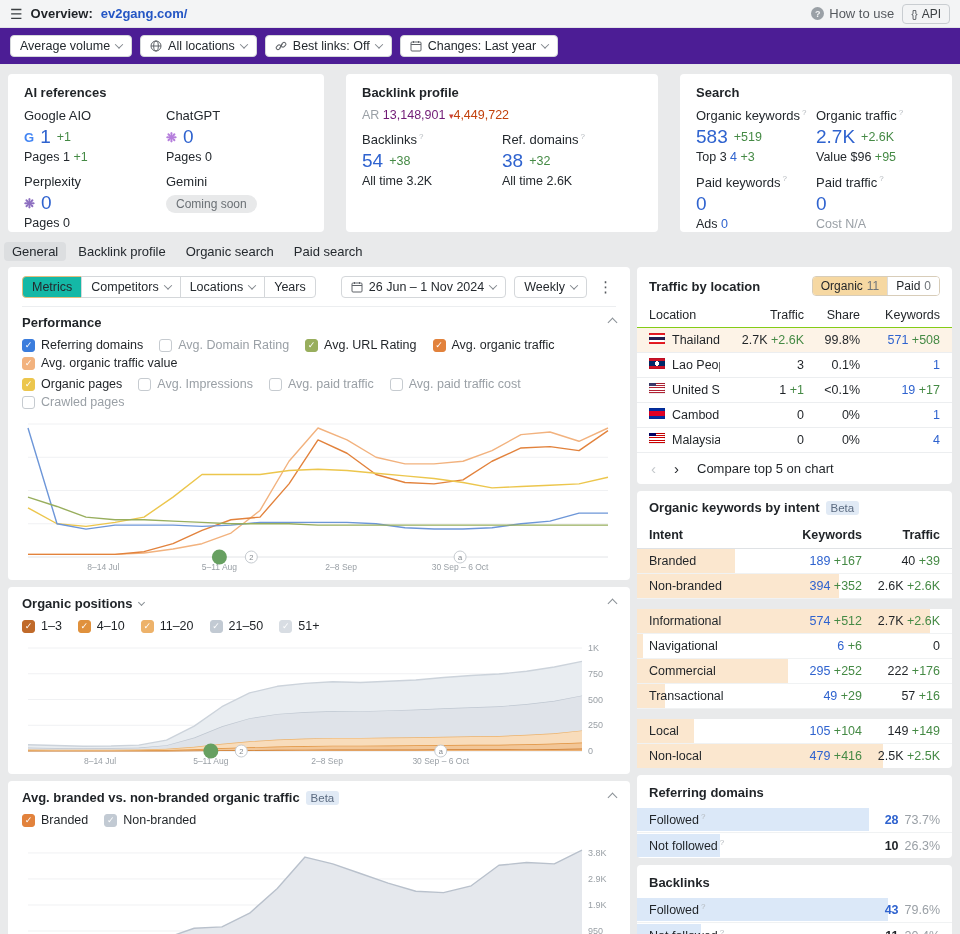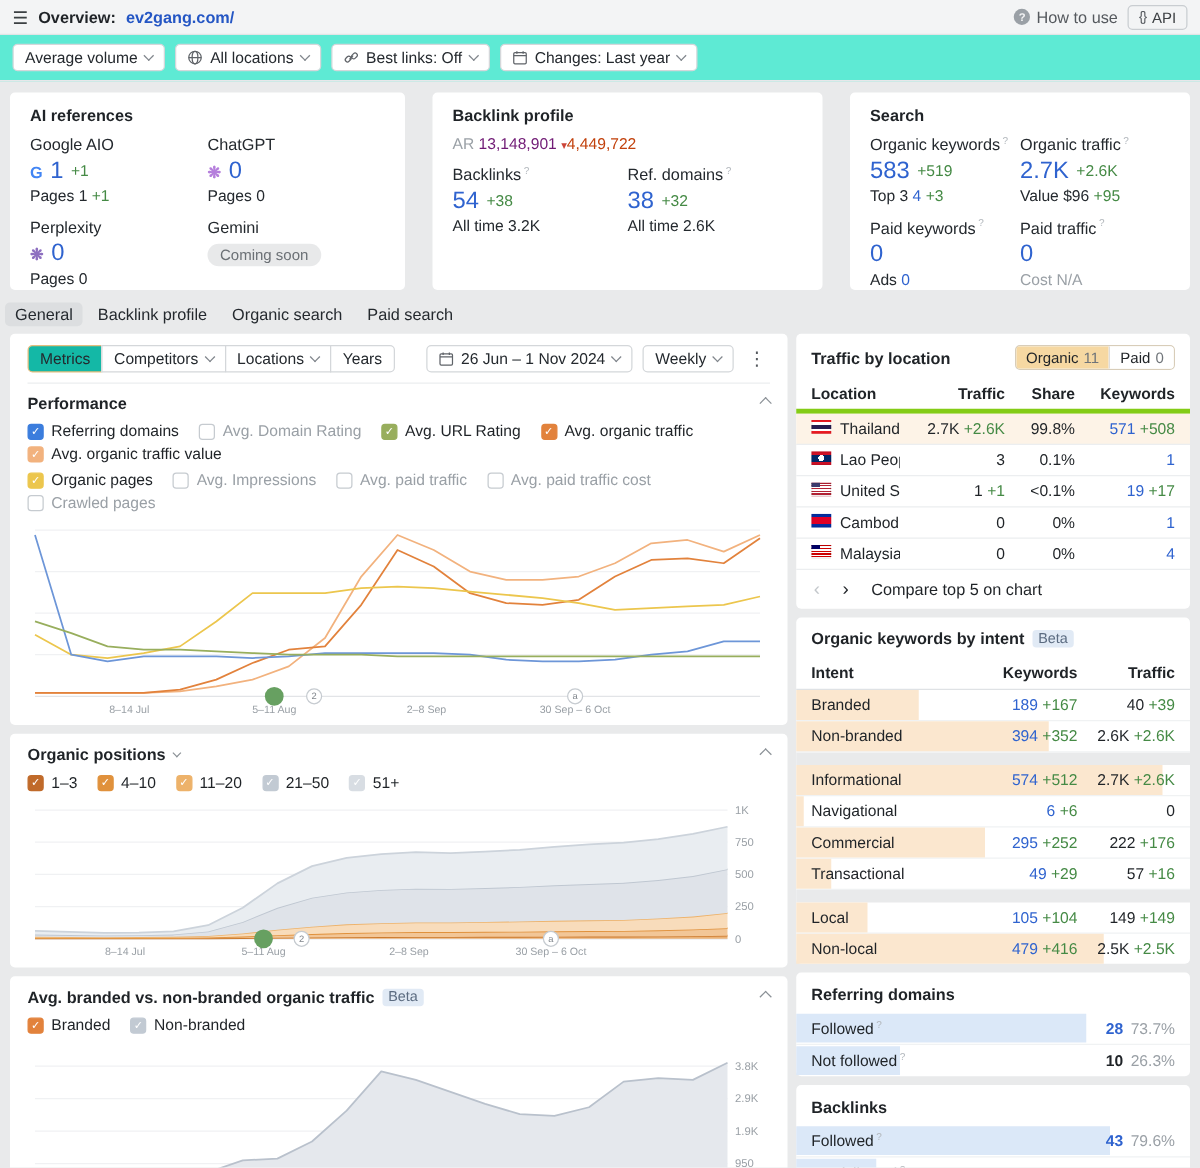--- a/index.html
+++ b/index.html
@@ -11,21 +11,21 @@
   .hamburger{font-size:14px;color:#3c4043;cursor:pointer}
   .ov-label{font-weight:bold}
   .domain{color:#2456c4;font-weight:bold}
   .site-title{color:#8a9096;margin-left:2px;white-space:nowrap;overflow:hidden;max-width:470px}
   .spacer{flex:1}
   .howto{display:inline-flex;align-items:center;gap:5px;color:#55595e;cursor:pointer}
   .qicon{width:13px;height:13px;border-radius:50%;background:#9aa0a6;color:#f3f4f5;font-size:9px;font-weight:bold;display:inline-flex;align-items:center;justify-content:center}
   .api-btn{display:inline-flex;align-items:center;gap:5px;border:1px solid #c9cdd1;border-radius:4px;background:#f3f4f5;padding:2px 8px;font-size:12px;color:#3c4043;font-family:inherit;cursor:pointer}
   .braces{font-size:11px;letter-spacing:-1px;color:#55595e}
   
-  .filterbar{background:#5eead4;border-bottom:1px solid #e6e8ea;padding:7px 10px;display:flex;gap:8px}
+  .filterbar{background:#4c1d95;border-bottom:1px solid #e6e8ea;padding:7px 10px;display:flex;gap:8px}
   .btn{display:inline-flex;align-items:center;gap:6px;border:1px solid #d4d7da;border-radius:4px;background:#fff;padding:3px 9px;font-size:12.5px;color:#24292e;font-family:inherit;cursor:pointer;white-space:nowrap}
   .caret{width:6px;height:6px;border-right:1.5px solid #80868c;border-bottom:1.5px solid #80868c;transform:rotate(45deg) translate(-1px,-1px);flex:none}
   .icn{display:inline-flex;flex:none;color:#5f6368}
   
   .cards-row{display:grid;grid-template-columns:316px 312px 1fr;gap:22px;padding:9px 8px 4px}
   .card{background:#fff;border-radius:4px}
   .mini{padding:11px 16px 12px;height:158px}
   .card-title{font-weight:bold;font-size:13px}
   .grid2{display:grid;grid-template-columns:1fr 1fr;margin-top:8px;row-gap:10px}
   .m-label{color:#24292e}
@@ -81,21 +81,21 @@
   svg.chart{display:block;width:100%}
   
   .rc-head{display:flex;align-items:center;padding:9px 12px 7px}
   .rc-title{font-weight:bold}
   .toggle{display:inline-flex;border:1px solid #d8cdb9;border-radius:4px;overflow:hidden;font-size:12px;margin-left:auto;cursor:pointer}
   .tg{padding:2px 8px;display:inline-flex;gap:4px}
   .tg.on{background:#f6d8a2}
   .tg.offw{background:#fff;border-left:1px solid #ddd}
   .tg .cnt{color:#6f7479}
   .loc-head,.loc-row{display:grid;grid-template-columns:1fr 84px 56px 80px;align-items:center;padding:5px 12px;font-size:12.5px;border-bottom:1px solid #eceef0}
-  .loc-head{font-weight:bold;font-size:12.5px;border-bottom:4px solid #84cc16}
+  .loc-head{font-weight:normal;font-size:12.5px;border-bottom:1px solid #84cc16}
   .tr{text-align:right;white-space:nowrap}
   .loc-row.hl{background:#fdf3e7}
   .loc-name{display:flex;overflow:hidden;white-space:nowrap}
   .flag{width:16px;height:11px;display:inline-block;margin-right:7px;flex:none;box-shadow:inset 0 0 0 1px rgba(0,0,0,.08)}
   .flag-th{background:linear-gradient(#ed1c24 0 18%,#fff 18% 36%,#241d4f 36% 64%,#fff 64% 82%,#ed1c24 82%)}
   .flag-la{background:radial-gradient(circle at 50% 50%,#fff 0 2.4px,rgba(0,0,0,0) 2.4px),linear-gradient(#ce1126 0 25%,#002868 25% 75%,#ce1126 75%)}
   .flag-us{background:linear-gradient(#3c3b6e 0 55%,rgba(0,0,0,0) 55%) left top/7px 6px no-repeat,repeating-linear-gradient(#b22234 0 1px,#fff 1px 2.2px)}
   .flag-kh{background:linear-gradient(#032ea1 0 25%,#e00025 25% 75%,#032ea1 75%)}
   .flag-my{background:linear-gradient(#010066 0 55%,rgba(0,0,0,0) 55%) left top/7px 6px no-repeat,repeating-linear-gradient(#cc0001 0 1px,#fff 1px 2.2px)}
   .vblue{color:#2f63cf}

